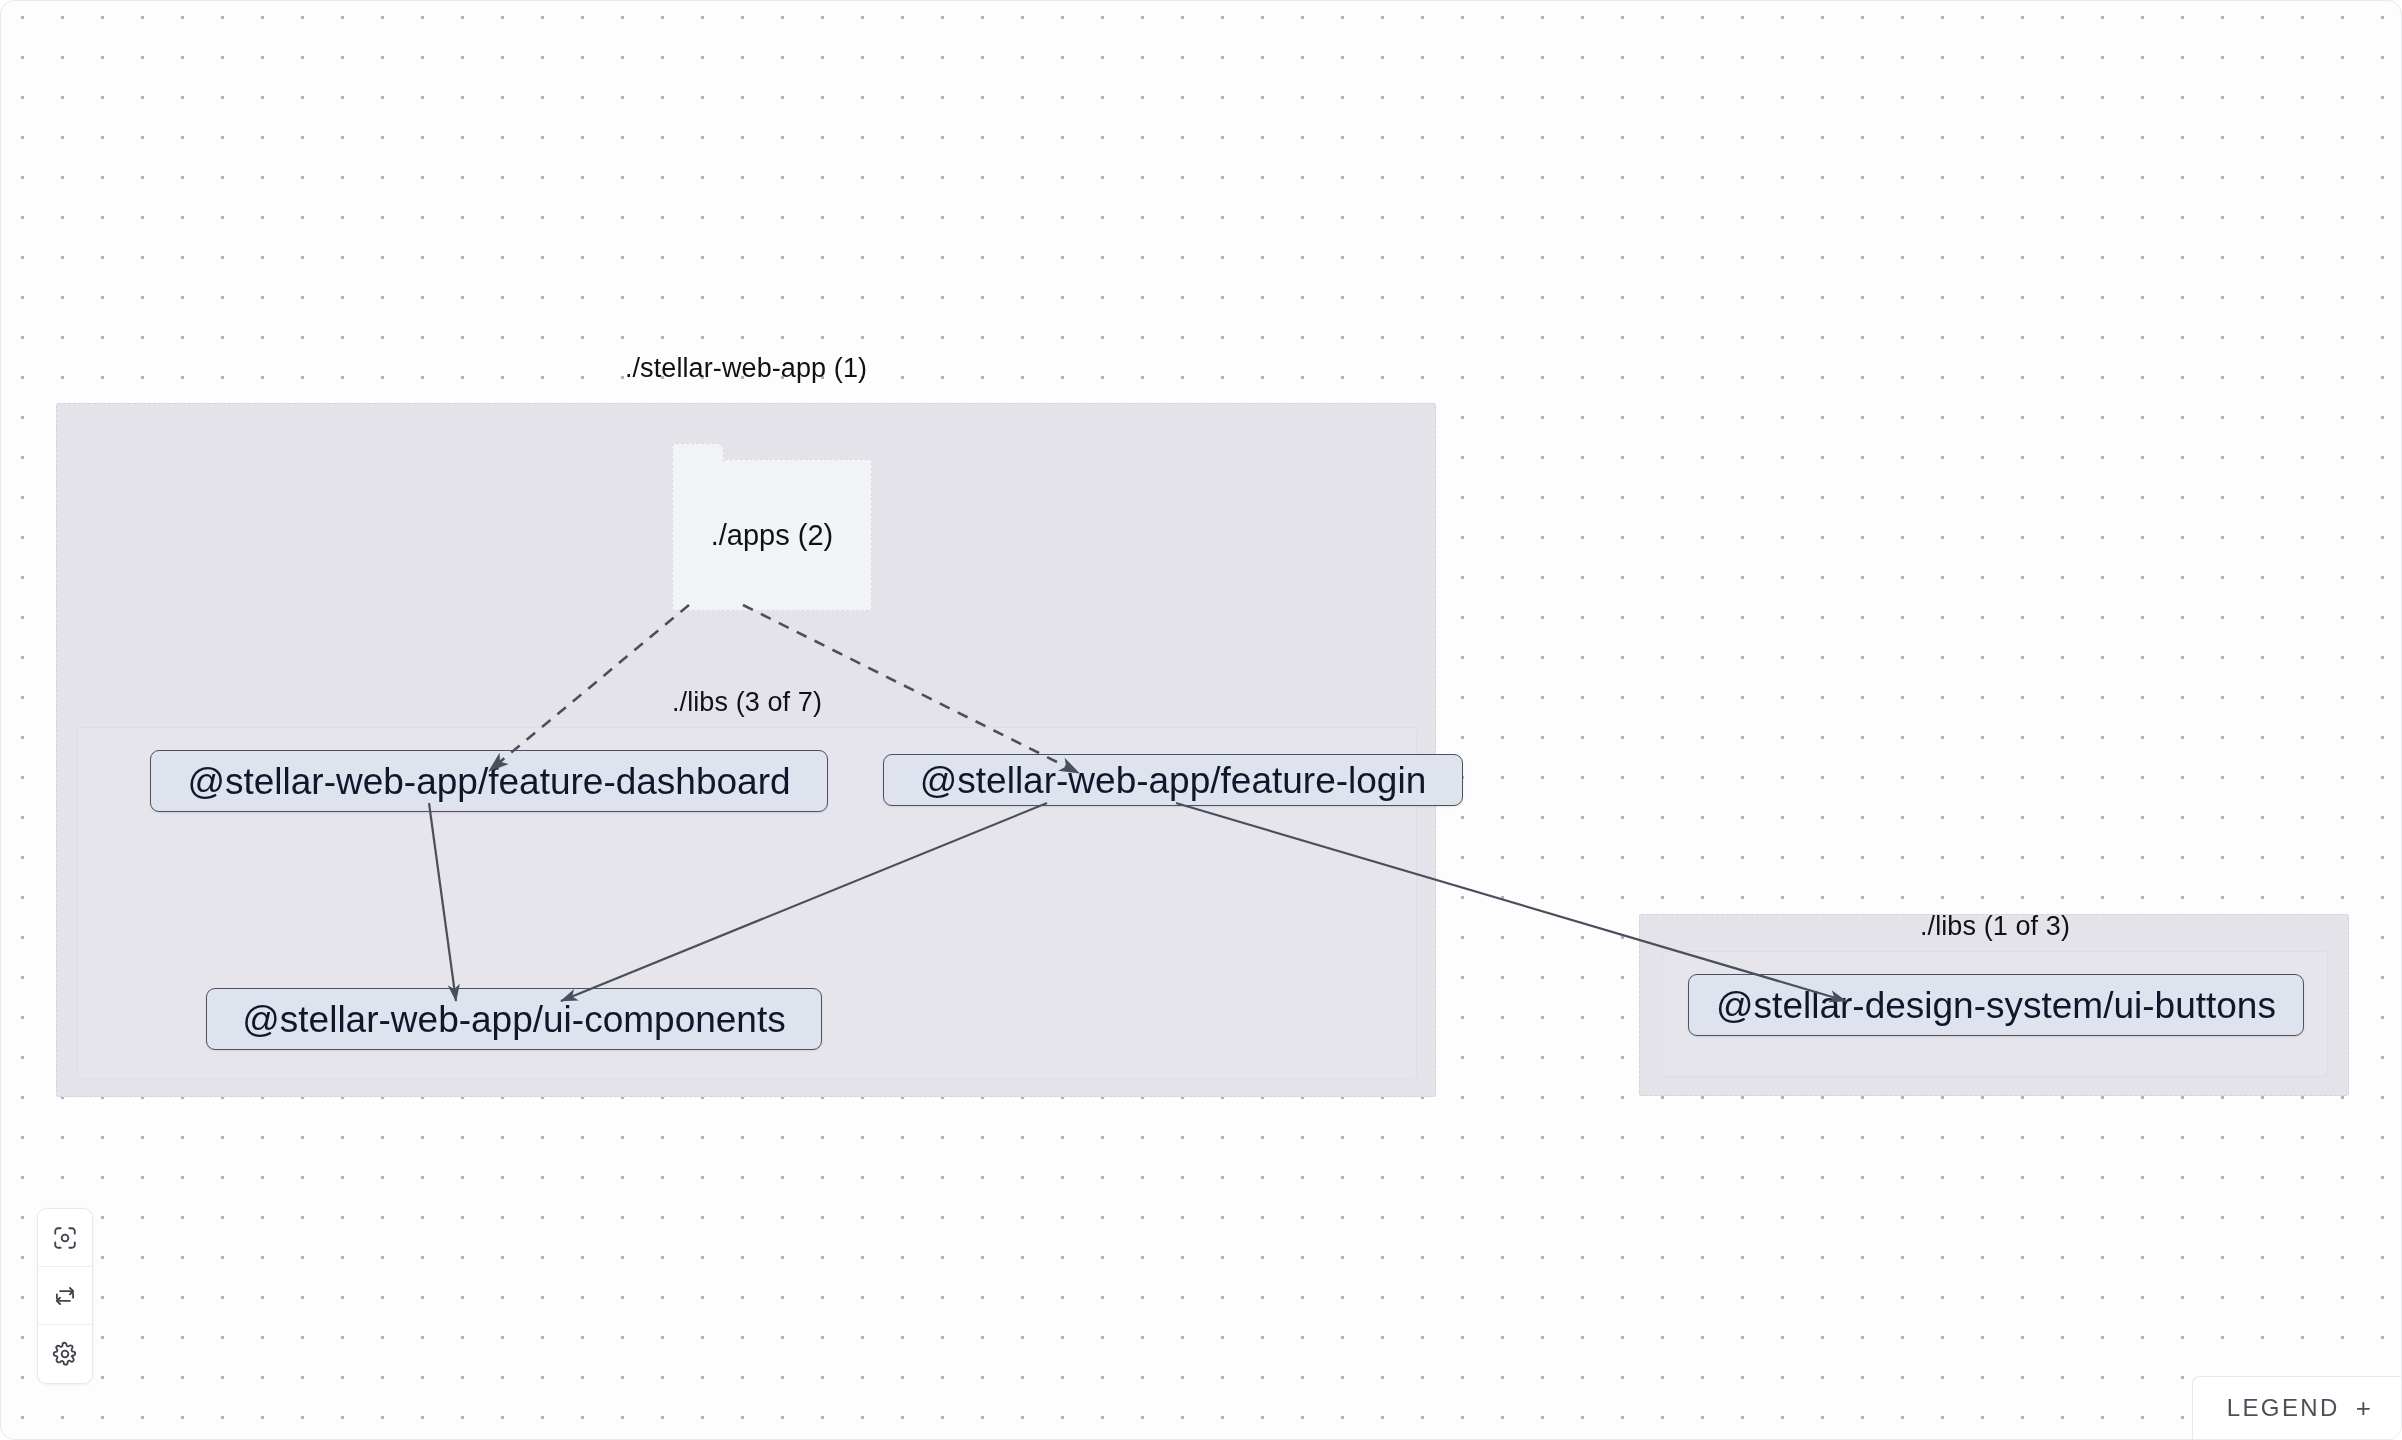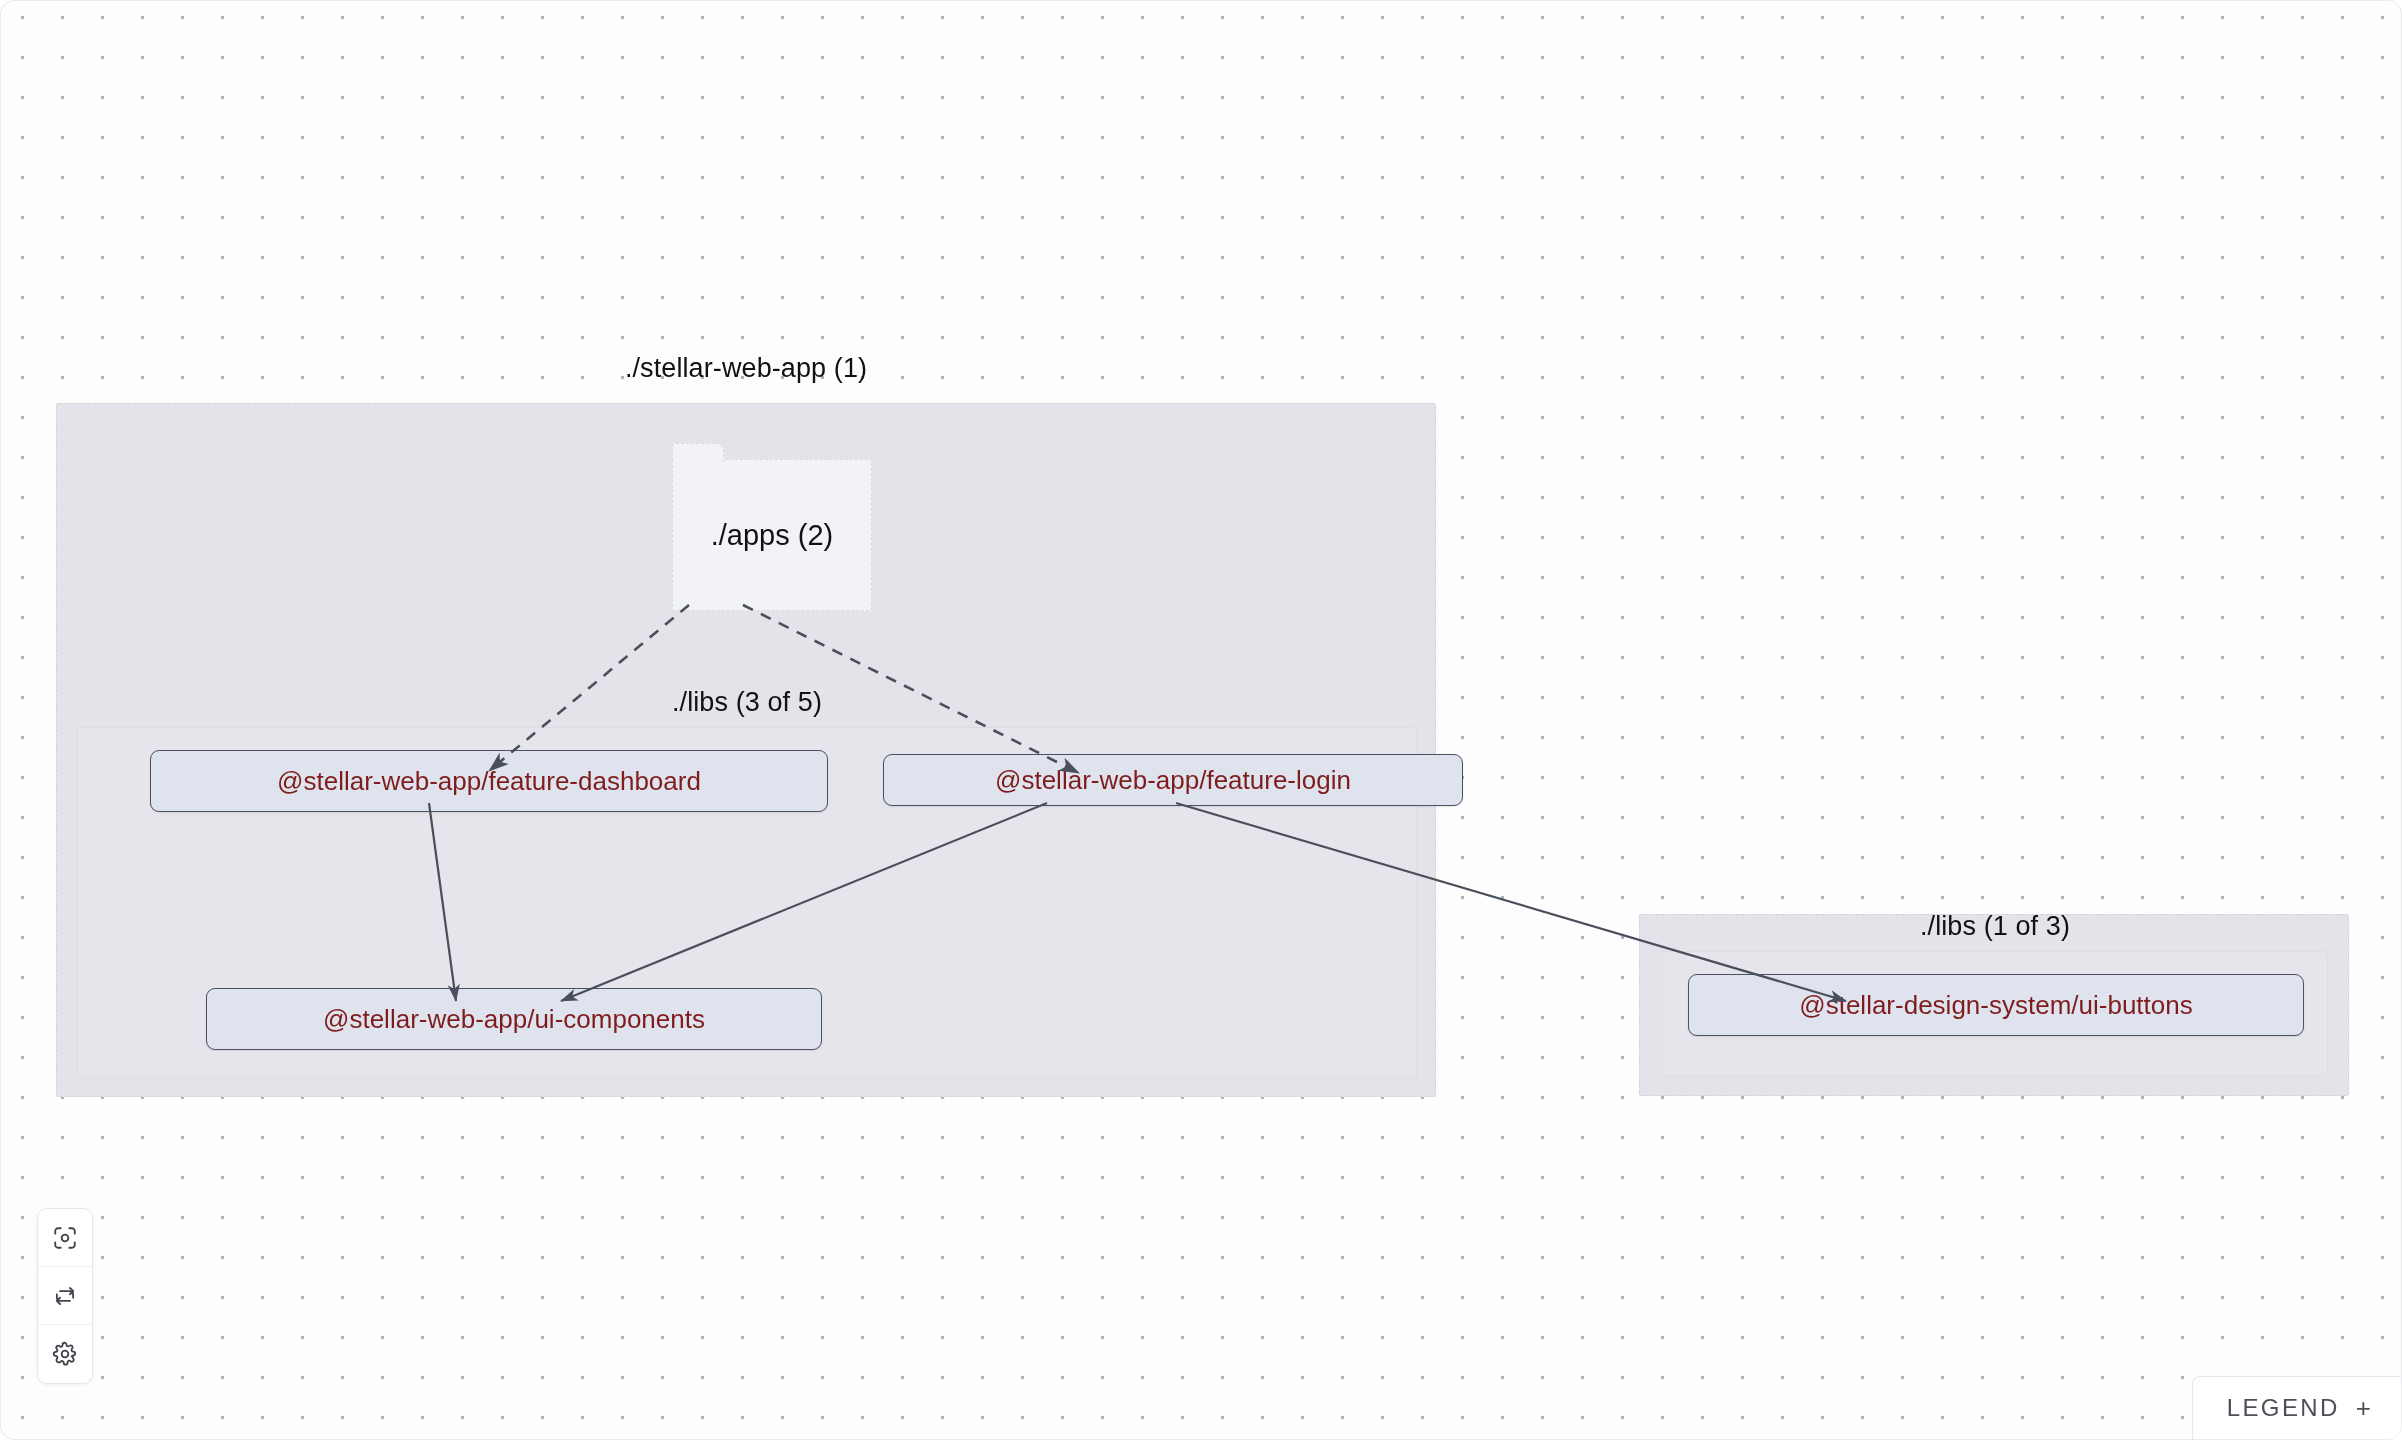--- a/index.html
+++ b/index.html
@@ -94,22 +94,22 @@
     display: flex;
     align-items: center;
     justify-content: center;
     background: #dfe3ee;
     border: 1.6px solid #4b5162;
     border-radius: 9px;
     box-shadow: 0 1px 2px rgba(20,24,40,0.10);
     padding: 0 22px;
   }
   .node-label {
-    font-size: 26px;
-    color: #7f1d1d;
+    font-size: 37px;
+    color: #0f172a;
     white-space: nowrap;
     line-height: 1;
   }
 
   
   #edges {
     position: absolute;
     inset: 0;
     width: 2402px;
     height: 1440px;
@@ -177,21 +177,21 @@
 
   <div class="group-label" style="left:55px; top:352px; width:1380px;">./stellar-web-app (1)</div>
 
   <div class="group" style="left:55px; top:392px; width:1380px; height:694px;">
 
     <div class="folder" style="left:615px; top:55px; width:200px; height:152px;">
       <div class="folder-tab"></div>
       <div class="folder-label">./apps (2)</div>
     </div>
 
-    <div class="group-label" style="left:20px; top:283px; width:1340px;">./libs (3 of 5)</div>
+    <div class="group-label" style="left:20px; top:283px; width:1340px;">./libs (3 of 7)</div>
 
     <div class="subgroup" style="left:20px; top:323px; width:1340px; height:352px;">
 
       <div class="node" style="left:72px; top:22px; width:678px; height:62px;">
         <span class="node-label">@stellar-web-app/feature-dashboard</span>
       </div>
 
       <div class="node" style="left:805px; top:26px; width:580px; height:52px;">
         <span class="node-label">@stellar-web-app/feature-login</span>
       </div>

